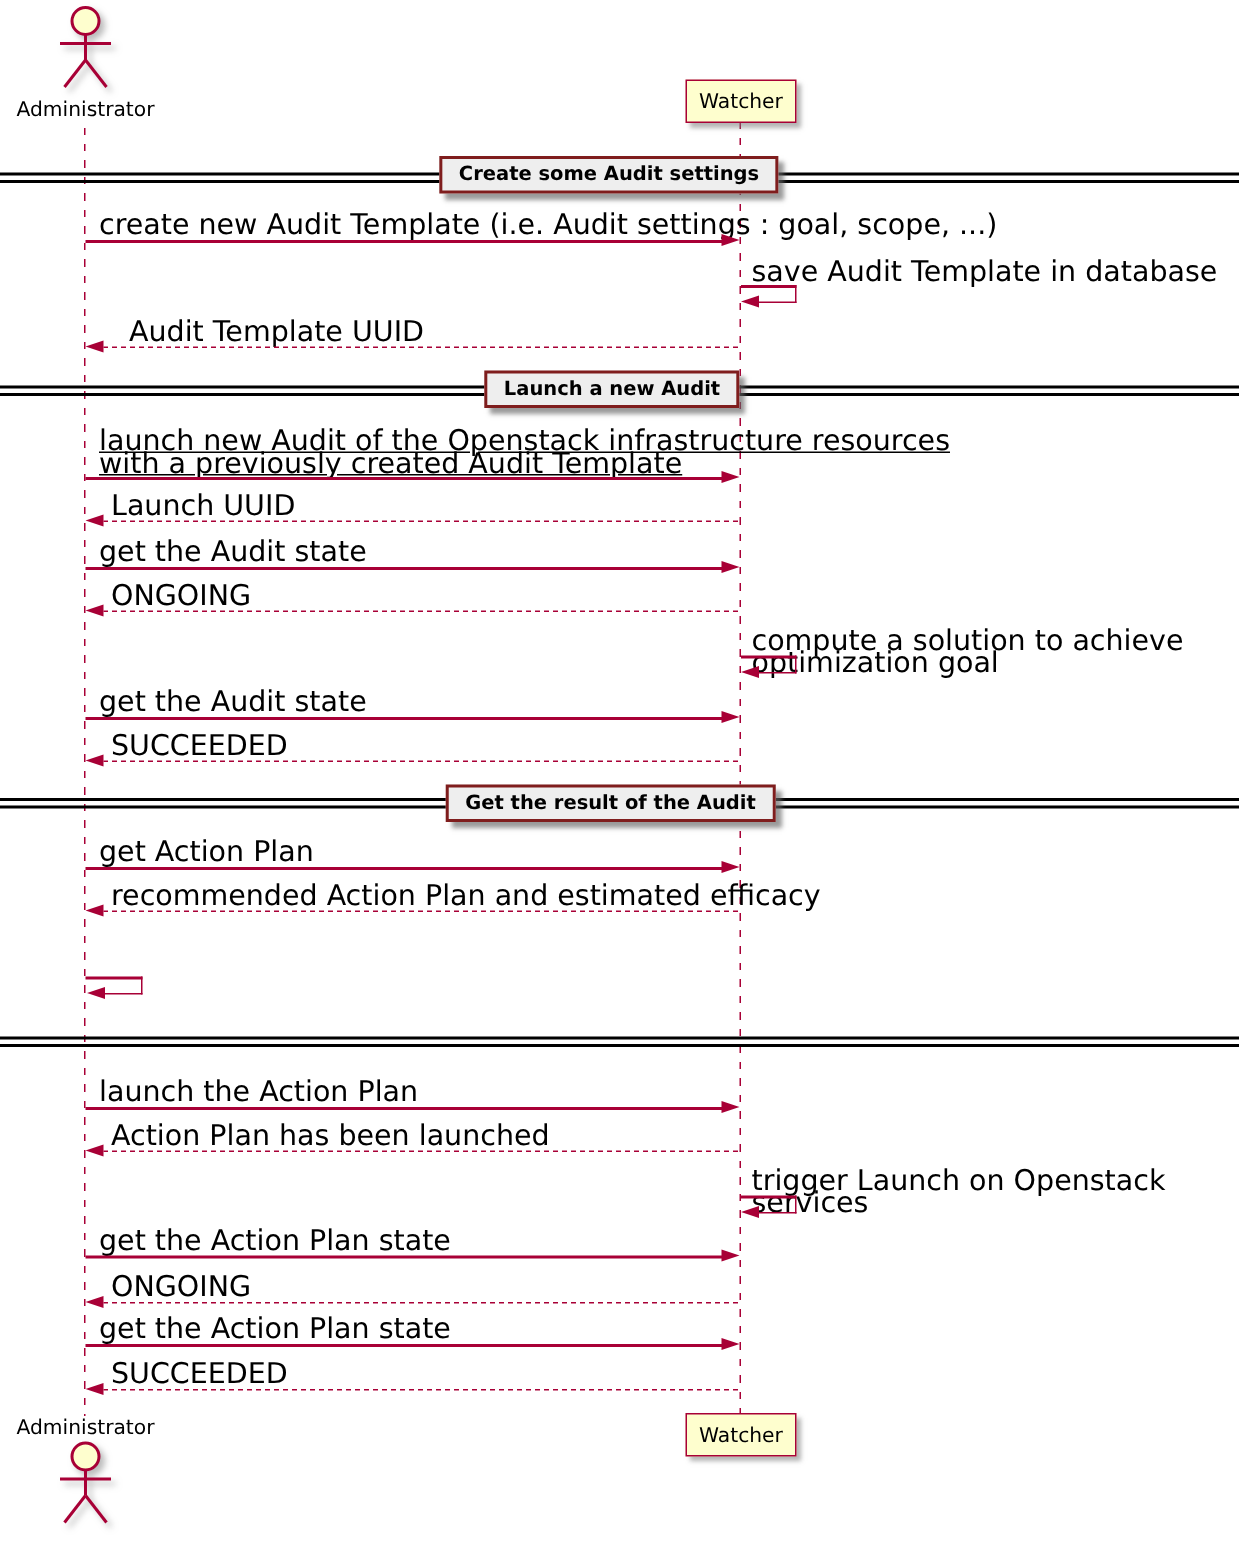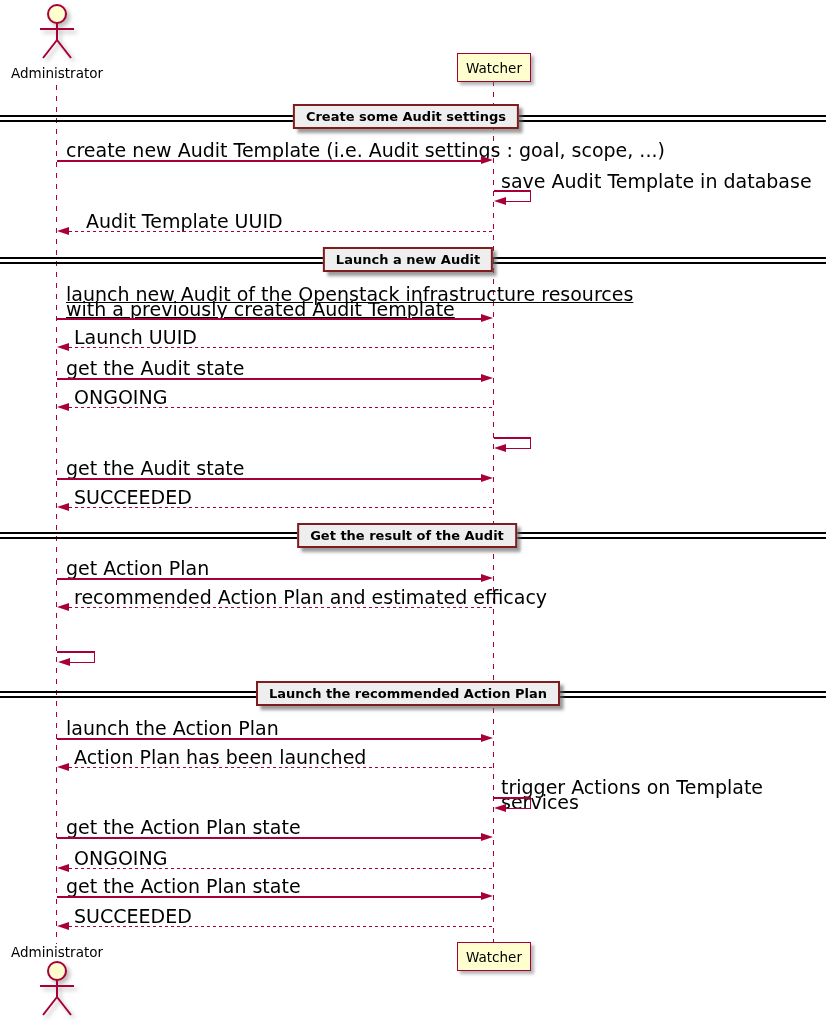--- a/index.html
+++ b/index.html
@@ -81,20 +81,21 @@
   <div class="arr l" style="left:57px;top:343px;"></div>
 
   <div class="msg-text" style="left:66px;top:361px;">get the Audit state</div>
   <div class="hline" style="left:57px;top:378px;width:426px;"></div>
   <div class="arr r" style="left:481px;top:374px;"></div>
 
   <div class="msg-text" style="left:74px;top:390px;">ONGOING</div>
   <div class="dline" style="left:69px;top:407px;width:424px;"></div>
   <div class="arr l" style="left:57px;top:403px;"></div>
 
+  <div class="msg-text" style="left:501px;top:420px;">compute a solution to achieve optimization goal</div>
   <div class="hline" style="left:494px;top:437px;width:37px;"></div>
   <div class="vline" style="left:529.5px;top:437px;height:12px;"></div>
   <div class="hline" style="left:506px;top:447.5px;width:25px;"></div>
   <div class="arr l" style="left:494px;top:444px;"></div>
 
   <div class="msg-text" style="left:66px;top:461px;">get the Audit state</div>
   <div class="hline" style="left:57px;top:478px;width:426px;"></div>
   <div class="arr r" style="left:481px;top:474px;"></div>
 
   <div class="msg-text" style="left:74px;top:490px;">SUCCEEDED</div>
@@ -111,31 +112,30 @@
   <div class="msg-text" style="left:74px;top:590px;">recommended Action Plan and estimated efficacy</div>
   <div class="dline" style="left:69px;top:607px;width:424px;"></div>
   <div class="arr l" style="left:57px;top:603px;"></div>
 
   <div class="hline" style="left:57px;top:651px;width:38px;"></div>
   <div class="vline" style="left:93.5px;top:651px;height:12px;"></div>
   <div class="hline" style="left:70px;top:661.5px;width:25px;"></div>
   <div class="arr l" style="left:58px;top:658px;"></div>
 
   <div class="div-lines" style="top:691px;"></div>
-  <div class="div-box" style="left:408px;top:681px;">Launch the recommended Action Plan</div>
 
   <div class="msg-text" style="left:66px;top:721px;">launch the Action Plan</div>
   <div class="hline" style="left:57px;top:738px;width:426px;"></div>
   <div class="arr r" style="left:481px;top:734px;"></div>
 
   <div class="msg-text" style="left:74px;top:750px;">Action Plan has been launched</div>
   <div class="dline" style="left:69px;top:767px;width:424px;"></div>
   <div class="arr l" style="left:57px;top:763px;"></div>
 
-  <div class="msg-text" style="left:501px;top:780px;">trigger Actions on Template services</div>
+  <div class="msg-text" style="left:501px;top:780px;">trigger Launch on Openstack services</div>
   <div class="hline" style="left:494px;top:797px;width:37px;"></div>
   <div class="vline" style="left:529.5px;top:797px;height:12px;"></div>
   <div class="hline" style="left:506px;top:807.5px;width:25px;"></div>
   <div class="arr l" style="left:494px;top:804px;"></div>
 
   <div class="msg-text" style="left:66px;top:820px;">get the Action Plan state</div>
   <div class="hline" style="left:57px;top:837px;width:426px;"></div>
   <div class="arr r" style="left:481px;top:833px;"></div>
 
   <div class="msg-text" style="left:74px;top:851px;">ONGOING</div>

